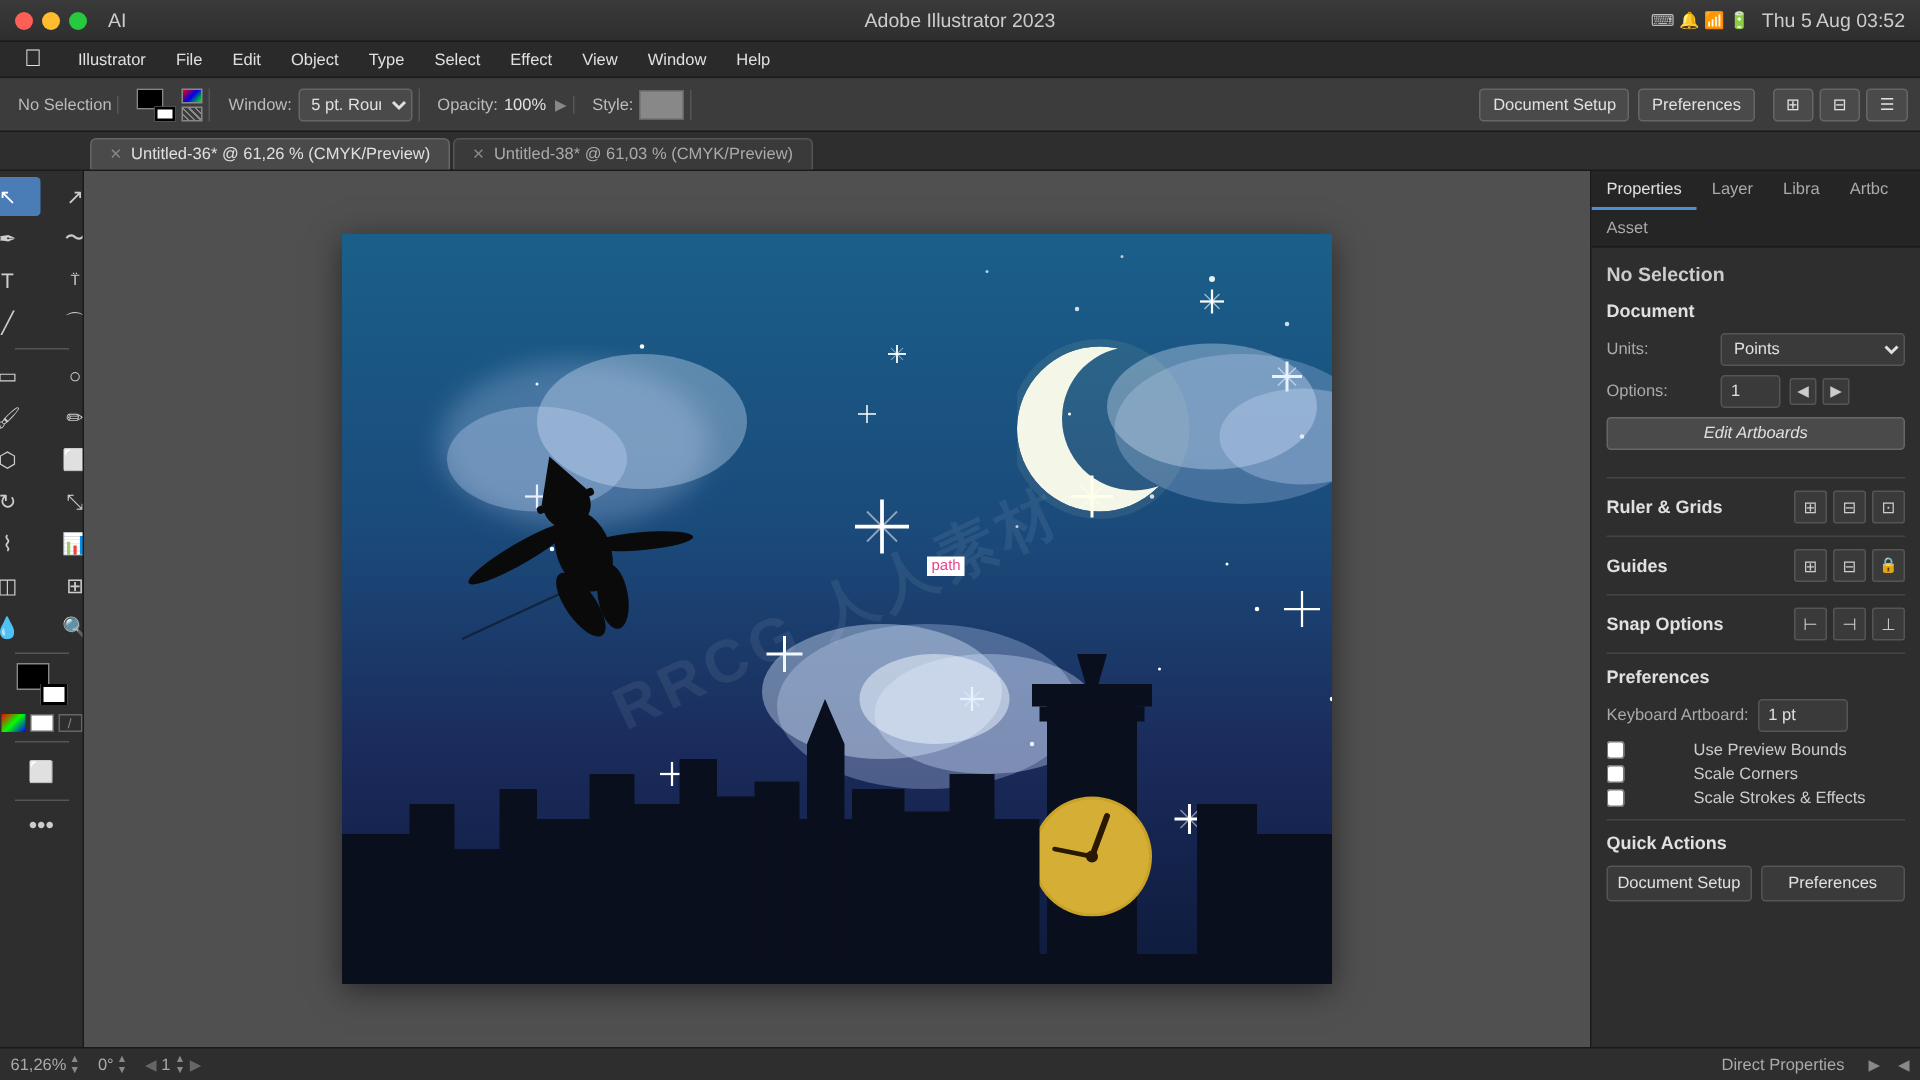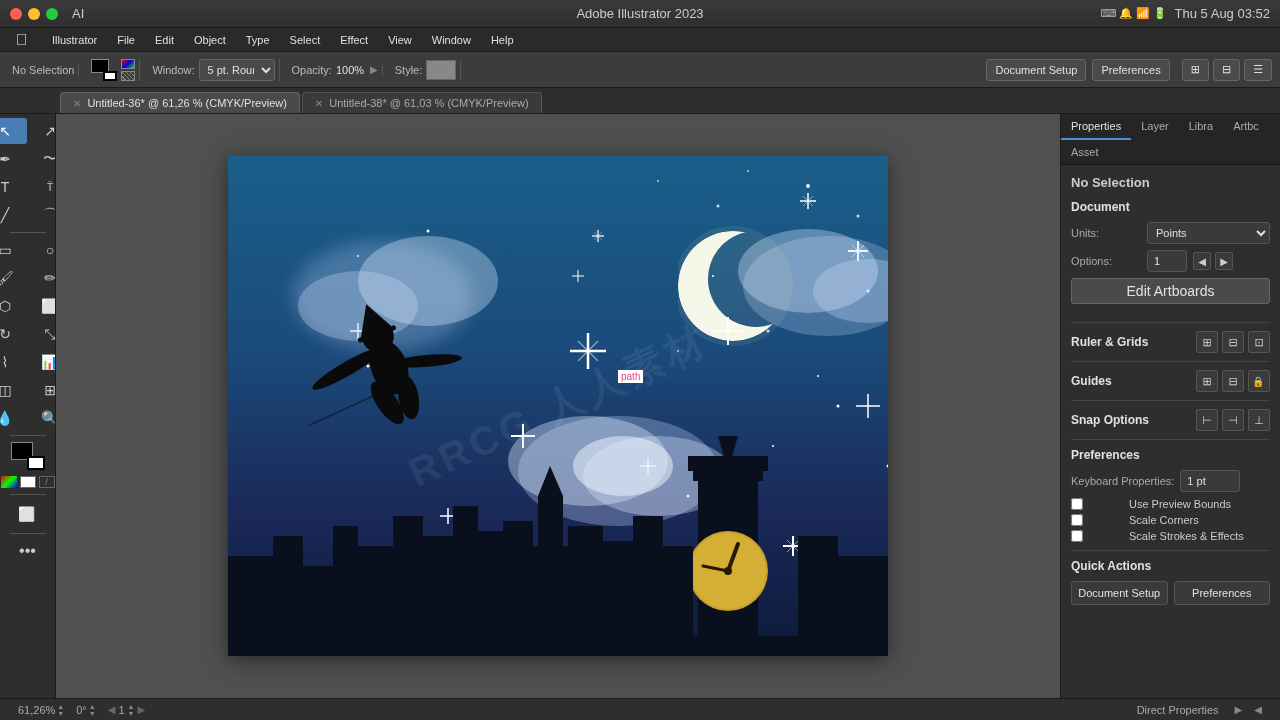--- a/index.html
+++ b/index.html
@@ -118,22 +118,23 @@
       font-size: 11px; padding: 2px 6px; border-radius: 3px; width: 60px; height: 22px;
     }
     .artboard-nav { display: flex; gap: 4px; align-items: center; }
     .artboard-nav-btn {
       background: #3a3a3a; border: 1px solid #555; color: #ccc;
       width: 18px; height: 18px; font-size: 10px; cursor: pointer; border-radius: 2px;
       display: flex; align-items: center; justify-content: center;
     }
     .panel-full-btn {
       width: 100%; background: #4a4a4a; border: 1px solid #666; color: #e0e0e0;
-      font-size: 14px; padding: 4px 24px; border-radius: 3px; cursor: pointer; text-align: center;
+      font-size: 11px; padding: 4px 24px; border-radius: 3px; cursor: pointer; text-align: center;
       margin-bottom: 10px;
+      font-style: italic;
     }
     .panel-divider { height: 1px; background: #444; margin: 8px 0; }
     .section-header { display: flex; align-items: center; justify-content: space-between; margin-bottom: 8px; }
     .section-icons { display: flex; gap: 4px; }
     .section-icon-btn {
       width: 22px; height: 22px; background: #3a3a3a; border: 1px solid #555;
       color: #ccc; font-size: 11px; cursor: pointer; border-radius: 2px;
       display: flex; align-items: center; justify-content: center;
     }
     .checkbox-row { display: flex; align-items: center; gap: 6px; margin-bottom: 4px; }
@@ -142,21 +143,21 @@
     .quick-actions-grid { display: flex; gap: 6px; }
     .quick-action-btn {
       flex: 1; background: #3a3a3a; border: 1px solid #555; color: #e0e0e0;
       font-size: 11px; padding: 5px 6px; border-radius: 3px; cursor: pointer; text-align: center;
     }
     .no-selection { font-size: 13px; color: #ccc; font-weight: 600; margin-bottom: 10px; }
 
     
     #statusbar {
       width: 100%; height: 22px; background: #2e2e2e; border-top: 1px solid #1a1a1a;
-      display: flex; align-items: center; padding: 0 18px; gap: 12px;
+      display: flex; align-items: center; padding: 0 7px; gap: 12px;
     }
     .status-item { font-size: 11px; color: #aaa; }
 
     
     .cursor-label {
       position: absolute; background: white; color: #e83e8c; font-size: 10px;
       padding: 1px 3px; border: none; pointer-events: none;
     }
   </style>
 </head>
@@ -586,21 +587,21 @@
           <button class="section-icon-btn">⊥</button>
         </div>
       </div>
 
       <div class="panel-divider"></div>
 
       
       <div class="panel-section-title">Preferences</div>
 
       <div class="panel-row">
-        <span class="panel-label">Keyboard Properties:</span>
+        <span class="panel-label">Keyboard Artboard:</span>
         <input type="text" class="panel-input" value="1 pt" style="">
       </div>
 
       <div class="checkbox-row">
         <input type="checkbox" id="cb1" style="">
         <label class="checkbox-label" for="cb1">Use Preview Bounds</label>
       </div>
       <div class="checkbox-row">
         <input type="checkbox" id="cb2" style="">
         <label class="checkbox-label" for="cb2">Scale Corners</label>

